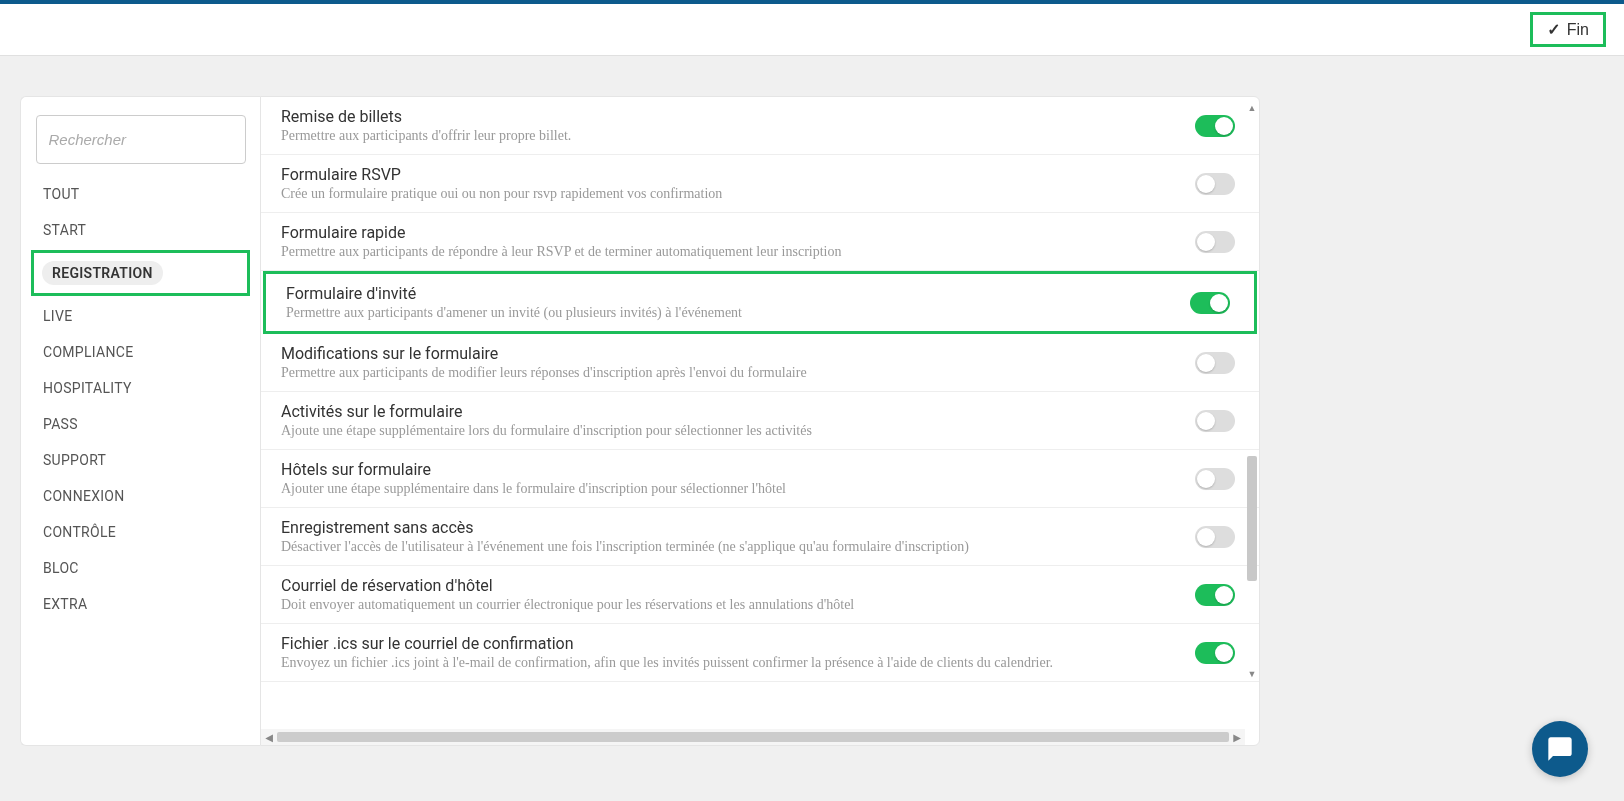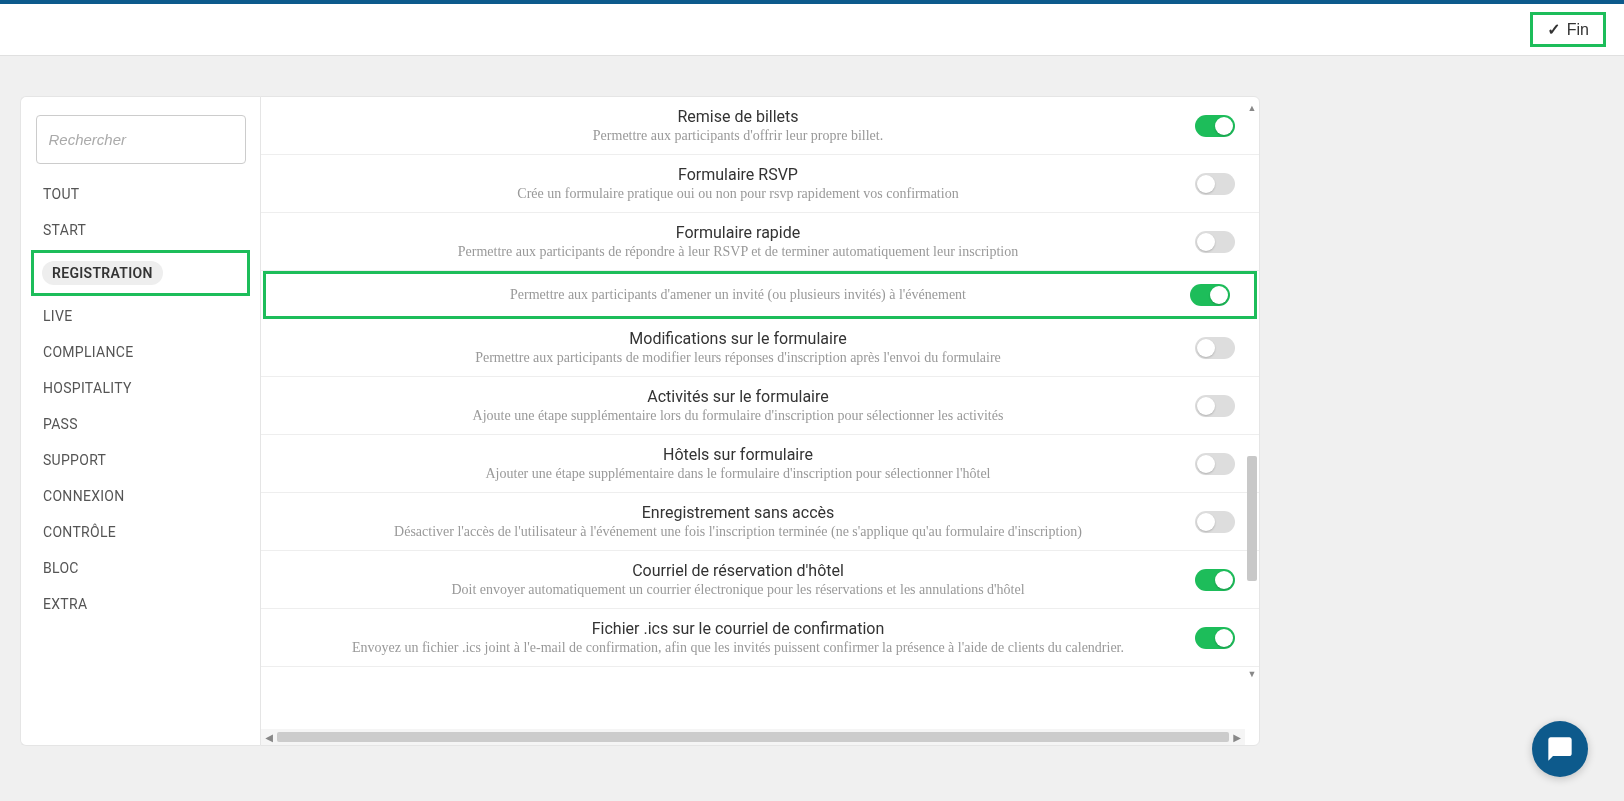--- a/index.html
+++ b/index.html
@@ -107,21 +107,20 @@
       padding: 0 0 0 0;
       height: 620px;
       overflow: hidden;
     }
     .setting-row {
       display: flex;
       align-items: center;
       justify-content: space-between;
       padding: 10px 24px 10px 20px;
       border-bottom: 1px solid #eee;
-      text-align: center;
     }
     .setting-row.highlighted {
       border: 3px solid #1dbd5a;
       margin: 0 2px;
     }
     .setting-text {
       flex: 1;
     }
     .setting-title {
       font-size: 16px;
@@ -286,20 +285,21 @@
           <div class="setting-text">
             <div class="setting-title">Formulaire rapide</div>
             <div class="setting-desc">Permettre aux participants de répondre à leur RSVP et de terminer automatiquement leur inscription</div>
           </div>
           <div class="toggle off">
             <div class="knob"></div>
           </div>
         </div>
         <div class="setting-row highlighted">
           <div class="setting-text">
+            <div class="setting-title">Formulaire d'invité</div>
             <div class="setting-desc">Permettre aux participants d'amener un invité (ou plusieurs invités) à l'événement</div>
           </div>
           <div class="toggle on">
             <div class="knob"></div>
           </div>
         </div>
         <div class="setting-row">
           <div class="setting-text">
             <div class="setting-title">Modifications sur le formulaire</div>
             <div class="setting-desc">Permettre aux participants de modifier leurs réponses d'inscription après l'envoi du formulaire</div>

